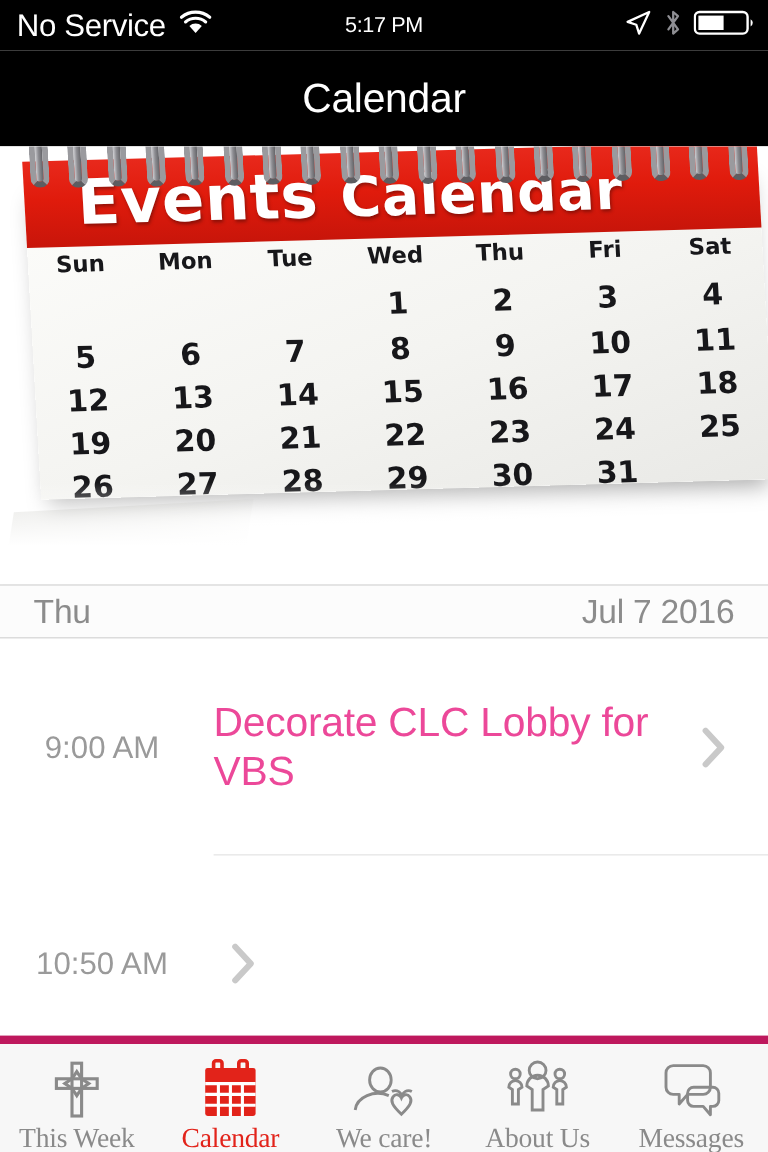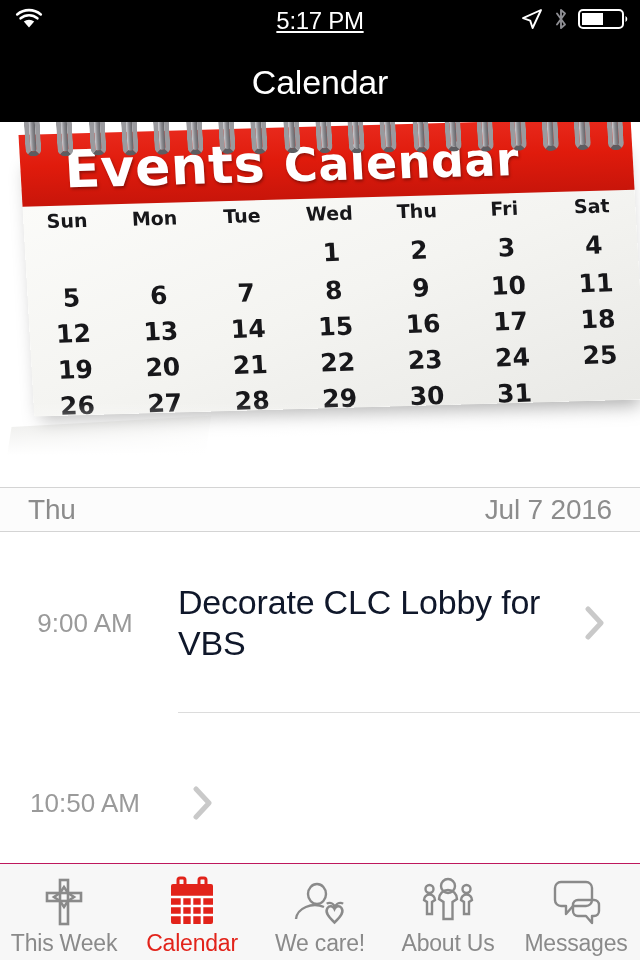--- a/index.html
+++ b/index.html
@@ -20,21 +20,21 @@
   }
   .sb-left {
     position: absolute; left: 14px; top: 0; height: 42px;
     display: flex; align-items: center; gap: 10px;
   }
   .sb-carrier { color: #fff; font-size: 26px; letter-spacing: -0.3px; }
   .sb-center {
     position: absolute; left: 0; width: 640px; top: 0; height: 42px;
     display: flex; align-items: center; justify-content: center;
   }
-  .sb-time { color: #fff; font-size: 24px; font-weight: 400; letter-spacing: -0.3px; text-decoration: underline; }
+  .sb-time { color: #fff; font-size: 18px; font-weight: 400; letter-spacing: -0.3px; }
   .sb-right {
     position: absolute; right: 10px; top: 0; height: 42px;
     display: flex; align-items: center; gap: 9px;
   }
 
   
   .navbar {
     position: absolute; top: 42px; left: 0;
     width: 640px; height: 80px;
     background: #000;
@@ -158,59 +158,61 @@
     background: #fff;
   }
   .event-time {
     width: 178px; flex: 0 0 178px;
     text-align: center;
     color: #9a9a9a; font-size: 26px;
     padding-right: 8px;
   }
   .event-title {
     flex: 1 1 auto;
-    color: #0f172a; font-size: 34px; line-height: 41px;
+    color: #ec4899; font-size: 34px; line-height: 41px;
     letter-spacing: -0.2px;
     padding-right: 20px;
     max-width: 392px;
   }
   .event-chev {
     flex: 0 0 50px; width: 50px;
     display: flex; align-items: center; justify-content: center;
   }
   .event-sep {
     position: absolute; left: 178px; bottom: 0;
     width: 462px; height: 1px; background: #dcdcdc;
   }
 
   
   .tabbar {
     position: absolute; left: 0; top: 863px;
     width: 640px; height: 97px;
     background: #f7f7f7;
-    border-top: 1px solid #be185d;
+    border-top: 7px solid #be185d;
     display: flex;
+    font-family: Liberation Serif, serif;
   }
   .tab {
     flex: 1 1 0;
     display: flex; flex-direction: column;
     align-items: center; justify-content: flex-start;
     padding-top: 12px;
   }
   .tab-icon { height: 52px; display: flex; align-items: center; justify-content: center; }
   .tab-label { font-size: 23px; color: #8a8a8a; margin-top: 2px; letter-spacing: -0.2px; }
   .tab.active .tab-label { color: #e2231a; }
 </style>
 </head>
 <body>
 
 <div class="phone">
 
   <div class="statusbar">
     <div class="sb-left">
+      <span class="sb-carrier">No Service</span>
       <span>
         <svg width="30" height="22" viewBox="0 0 30 22">
           <path d="M15 19.5 L9.8 13.6 a8 8 0 0 1 10.4 0 Z" fill="#fff"></path>
           <path d="M6.6 10.3 a13 13 0 0 1 16.8 0" stroke="#fff" stroke-width="2.6" fill="none" stroke-linecap="round"></path>
           <path d="M3.2 6.4 a18.5 18.5 0 0 1 23.6 0" stroke="#fff" stroke-width="2.6" fill="none" stroke-linecap="round"></path>
         </svg>
       </span>
     </div>
 
     <div class="sb-center">

